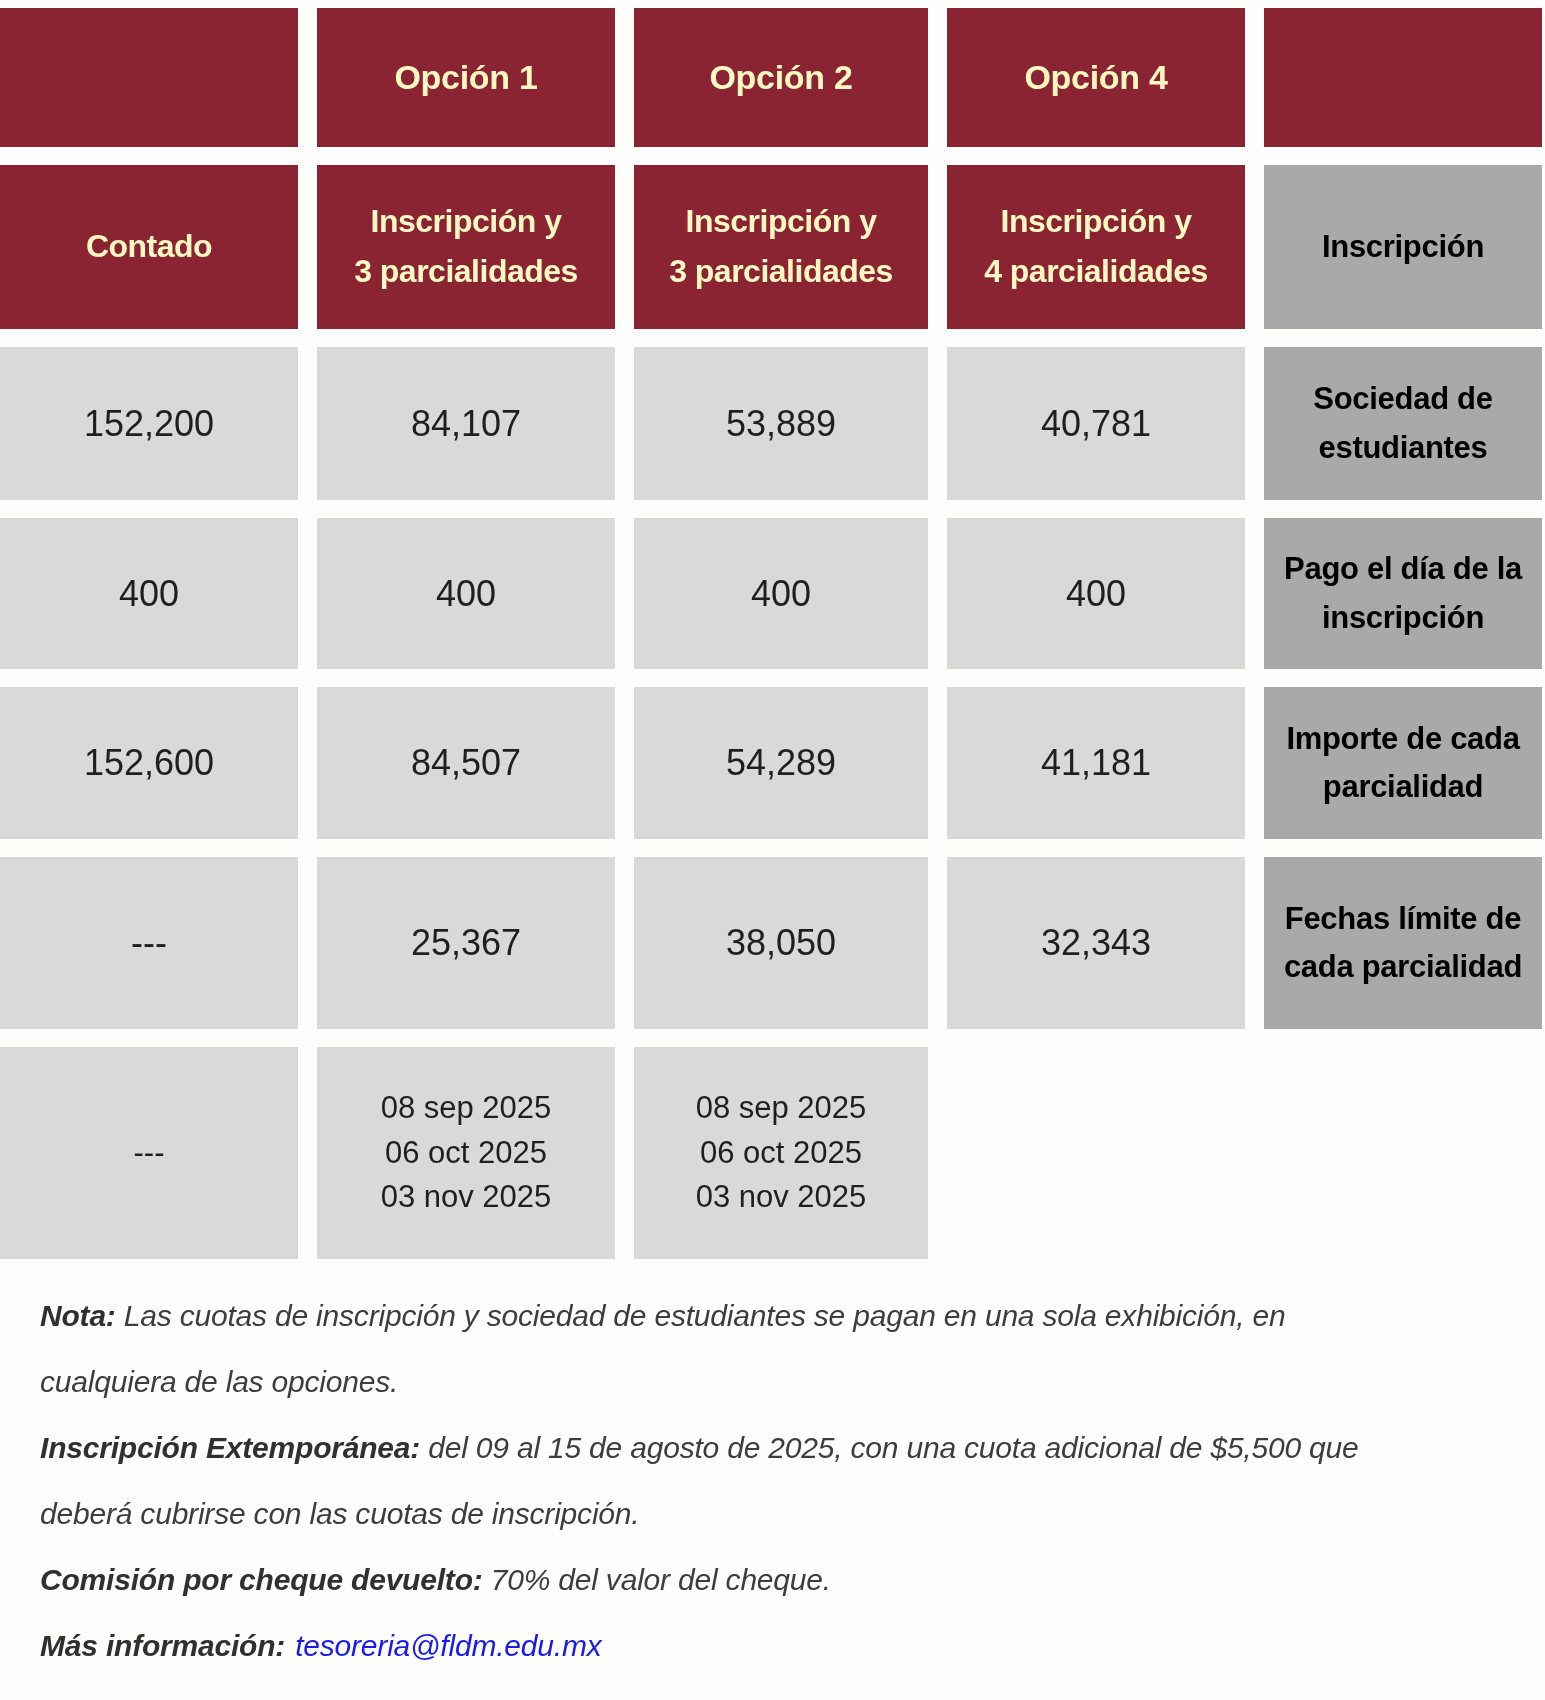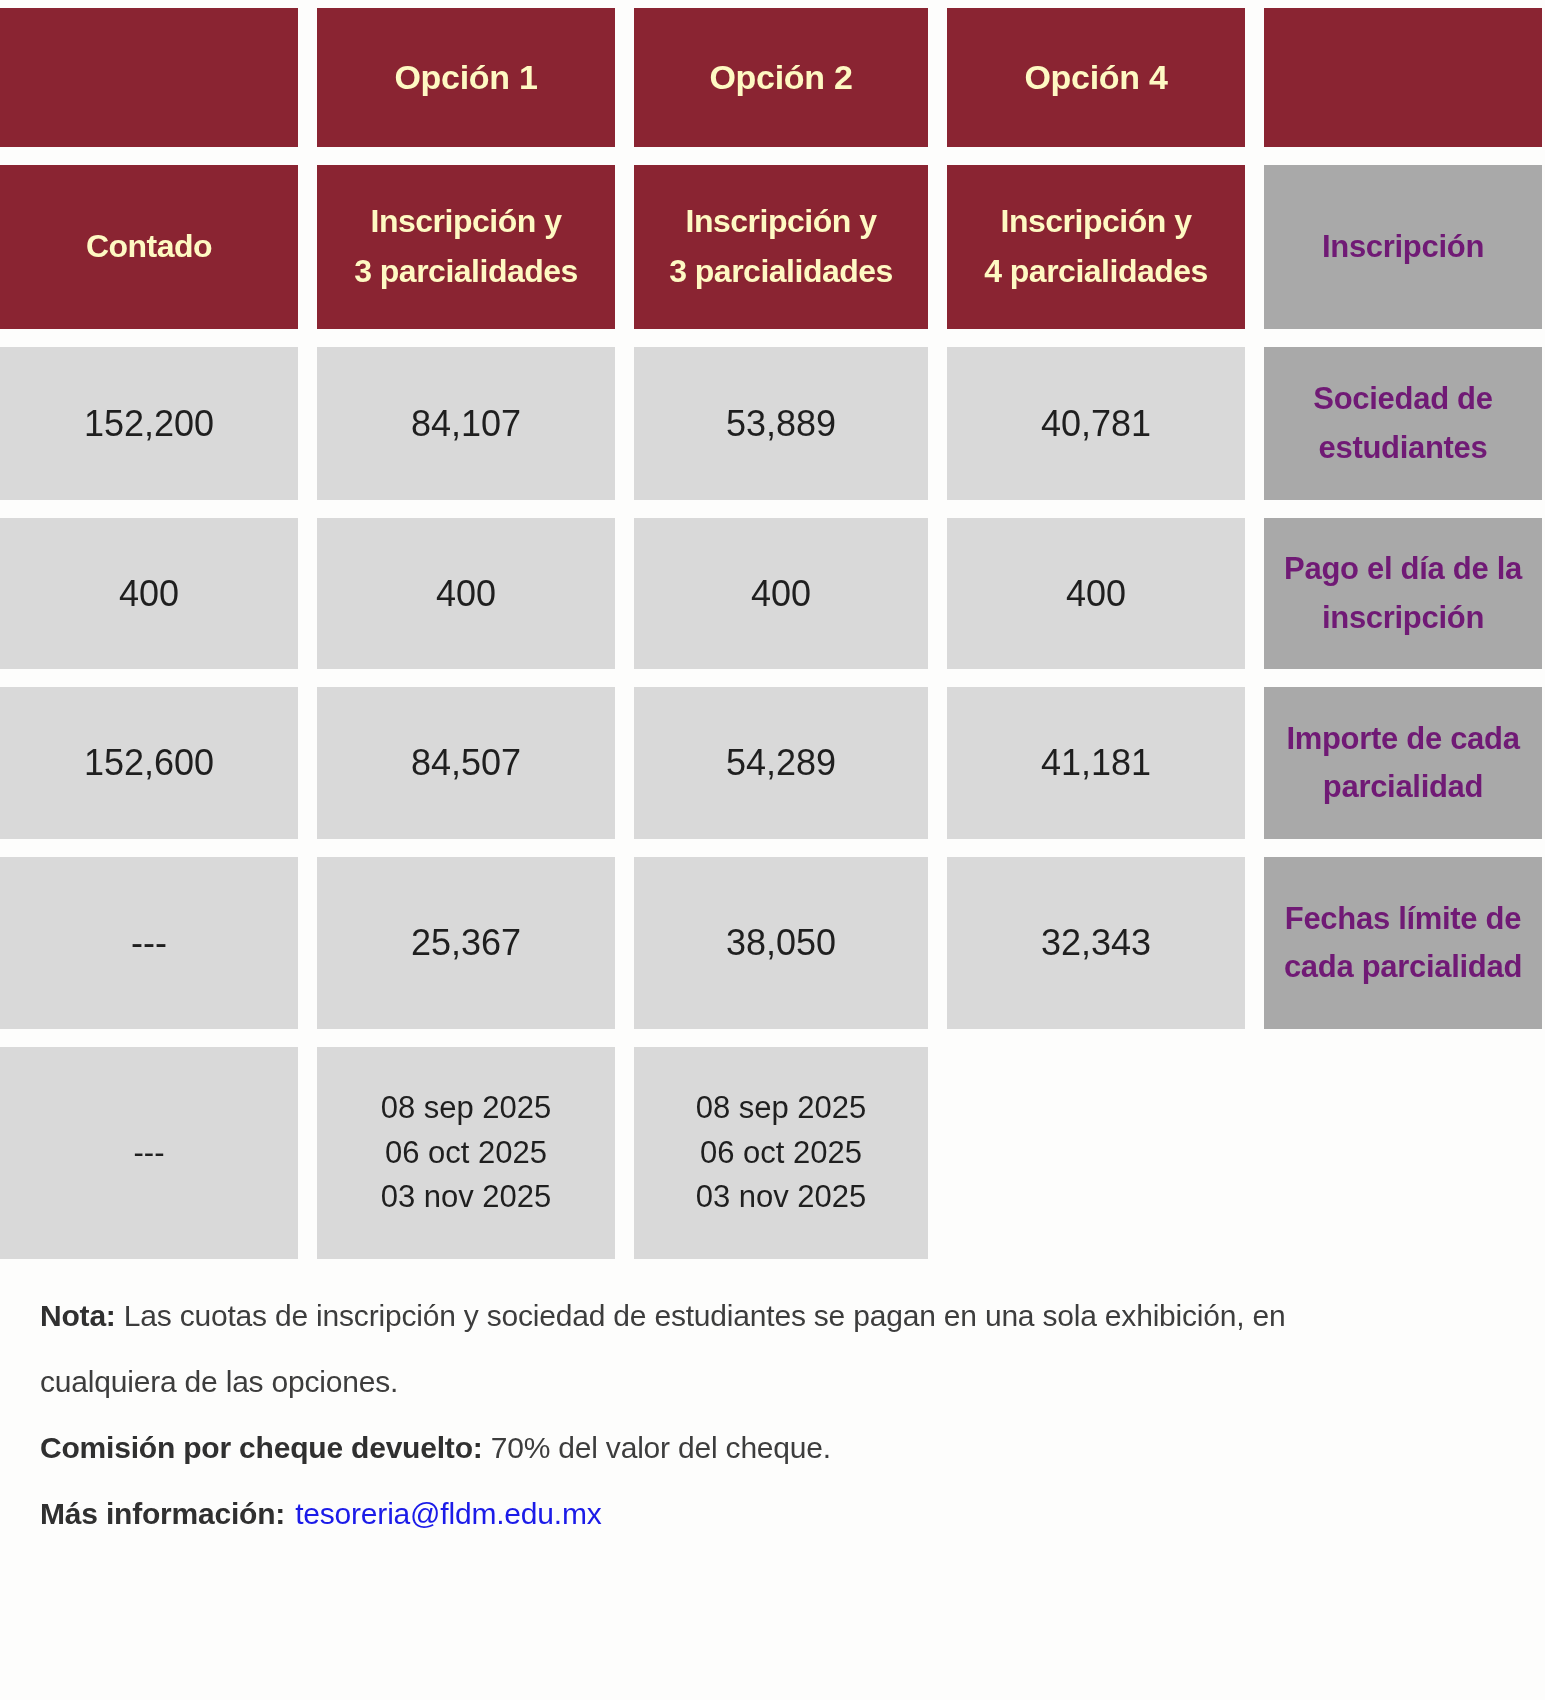--- a/index.html
+++ b/index.html
@@ -37,41 +37,42 @@
     font-size: 34px;
     letter-spacing: -0.3px;
   }
   .plan-hdr {
     font-size: 32px;
     line-height: 1.55;
     letter-spacing: -0.5px;
   }
   .row-label {
     background: var(--color-label_gray, #a9a9a9);
-    color: #701a75;
+    color: #000000;
     font-weight: bold;
     font-size: 31px;
     line-height: 1.55;
     letter-spacing: -0.3px;
   }
   .value-cell {
     background: var(--color-cell_gray, #d9d9d9);
     color: var(--color-value_text, #1f1f1f);
     font-size: 36px;
   }
   .dates-cell {
     font-size: 31px;
     line-height: 1.45;
   }
   .notes {
     margin-top: 24px;
     padding-left: 40px;
     padding-right: 25px;
     width: 1480px;
     box-sizing: border-box;
+    font-style: italic;
   }
   .notes p {
     margin: 0;
     font-size: 30px;
     line-height: 66px;
     color: var(--color-note_text, #3d3d3d);
     white-space: pre-line;
     letter-spacing: -0.2px;
   }
   .notes b {
@@ -138,15 +139,17 @@
 03 nov 2025</div>
   <div class="cell value-cell dates-cell">08 sep 2025
 06 oct 2025
 03 nov 2025</div>
 
 </div>
 
 <div class="notes">
   <p><b>Nota:</b><span> Las cuotas de inscripción y sociedad de estudiantes se pagan en una sola exhibición, en
 cualquiera de las opciones.</span></p>
+  <p><b>Inscripción Extemporánea:</b><span> del 09 al 15 de agosto de 2025, con una cuota adicional de $5,500 que
+deberá cubrirse con las cuotas de inscripción.</span></p>
   <p><b>Comisión por cheque devuelto:</b><span> 70% del valor del cheque.</span></p>
   <p><b>Más información:</b><a class="email-link">tesoreria@fldm.edu.mx</a></p>
 </div>
 
 </body></html>

